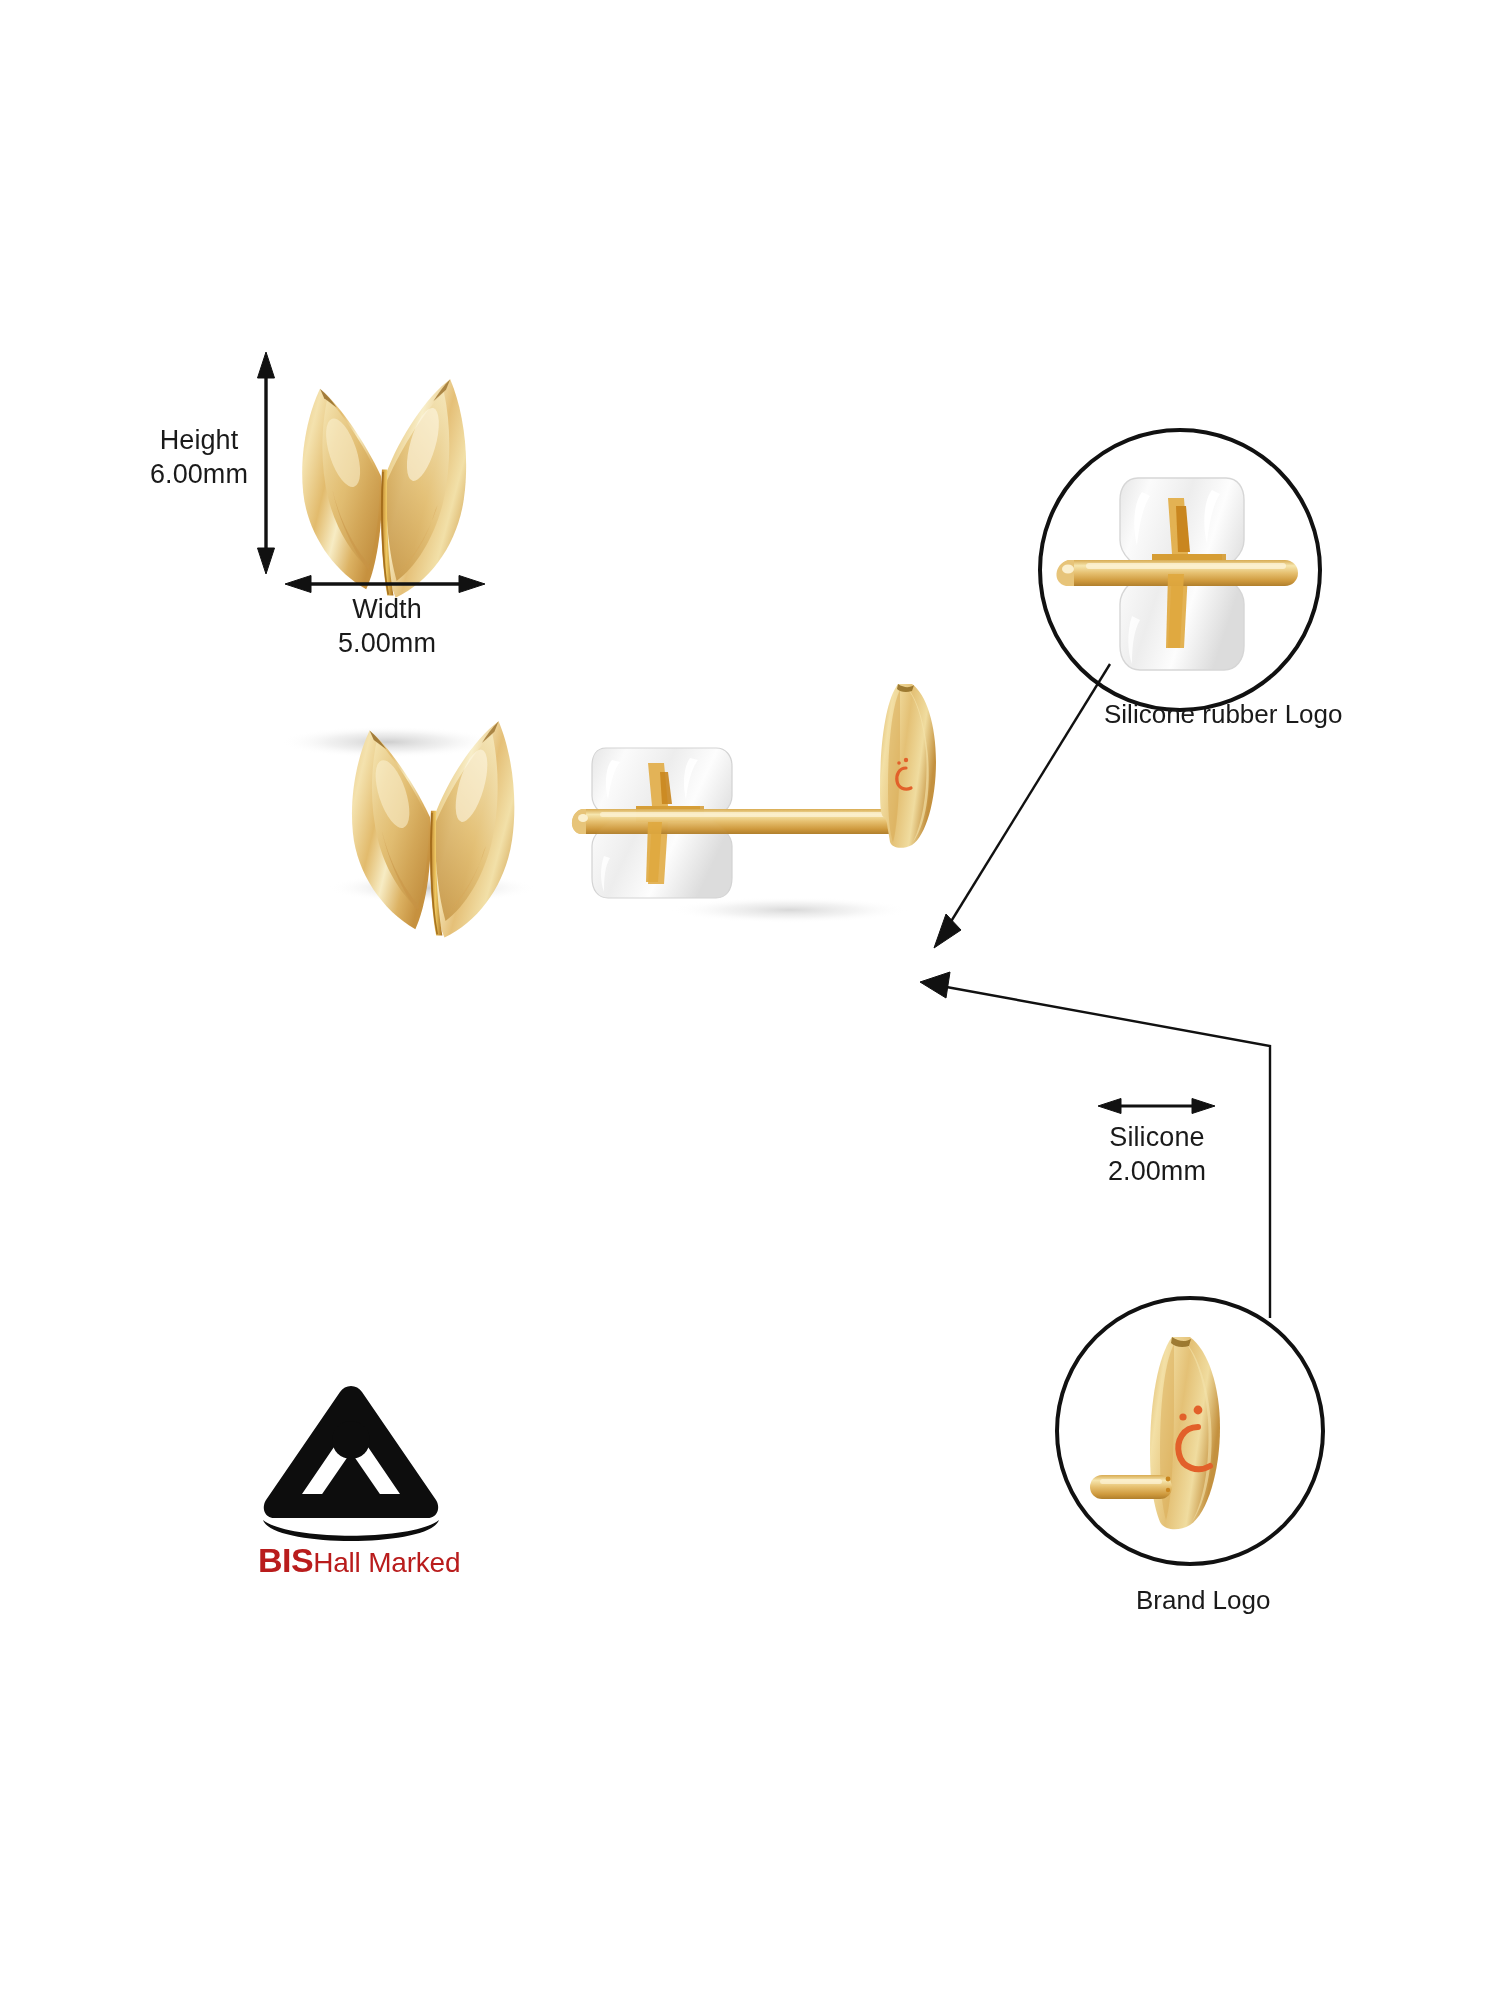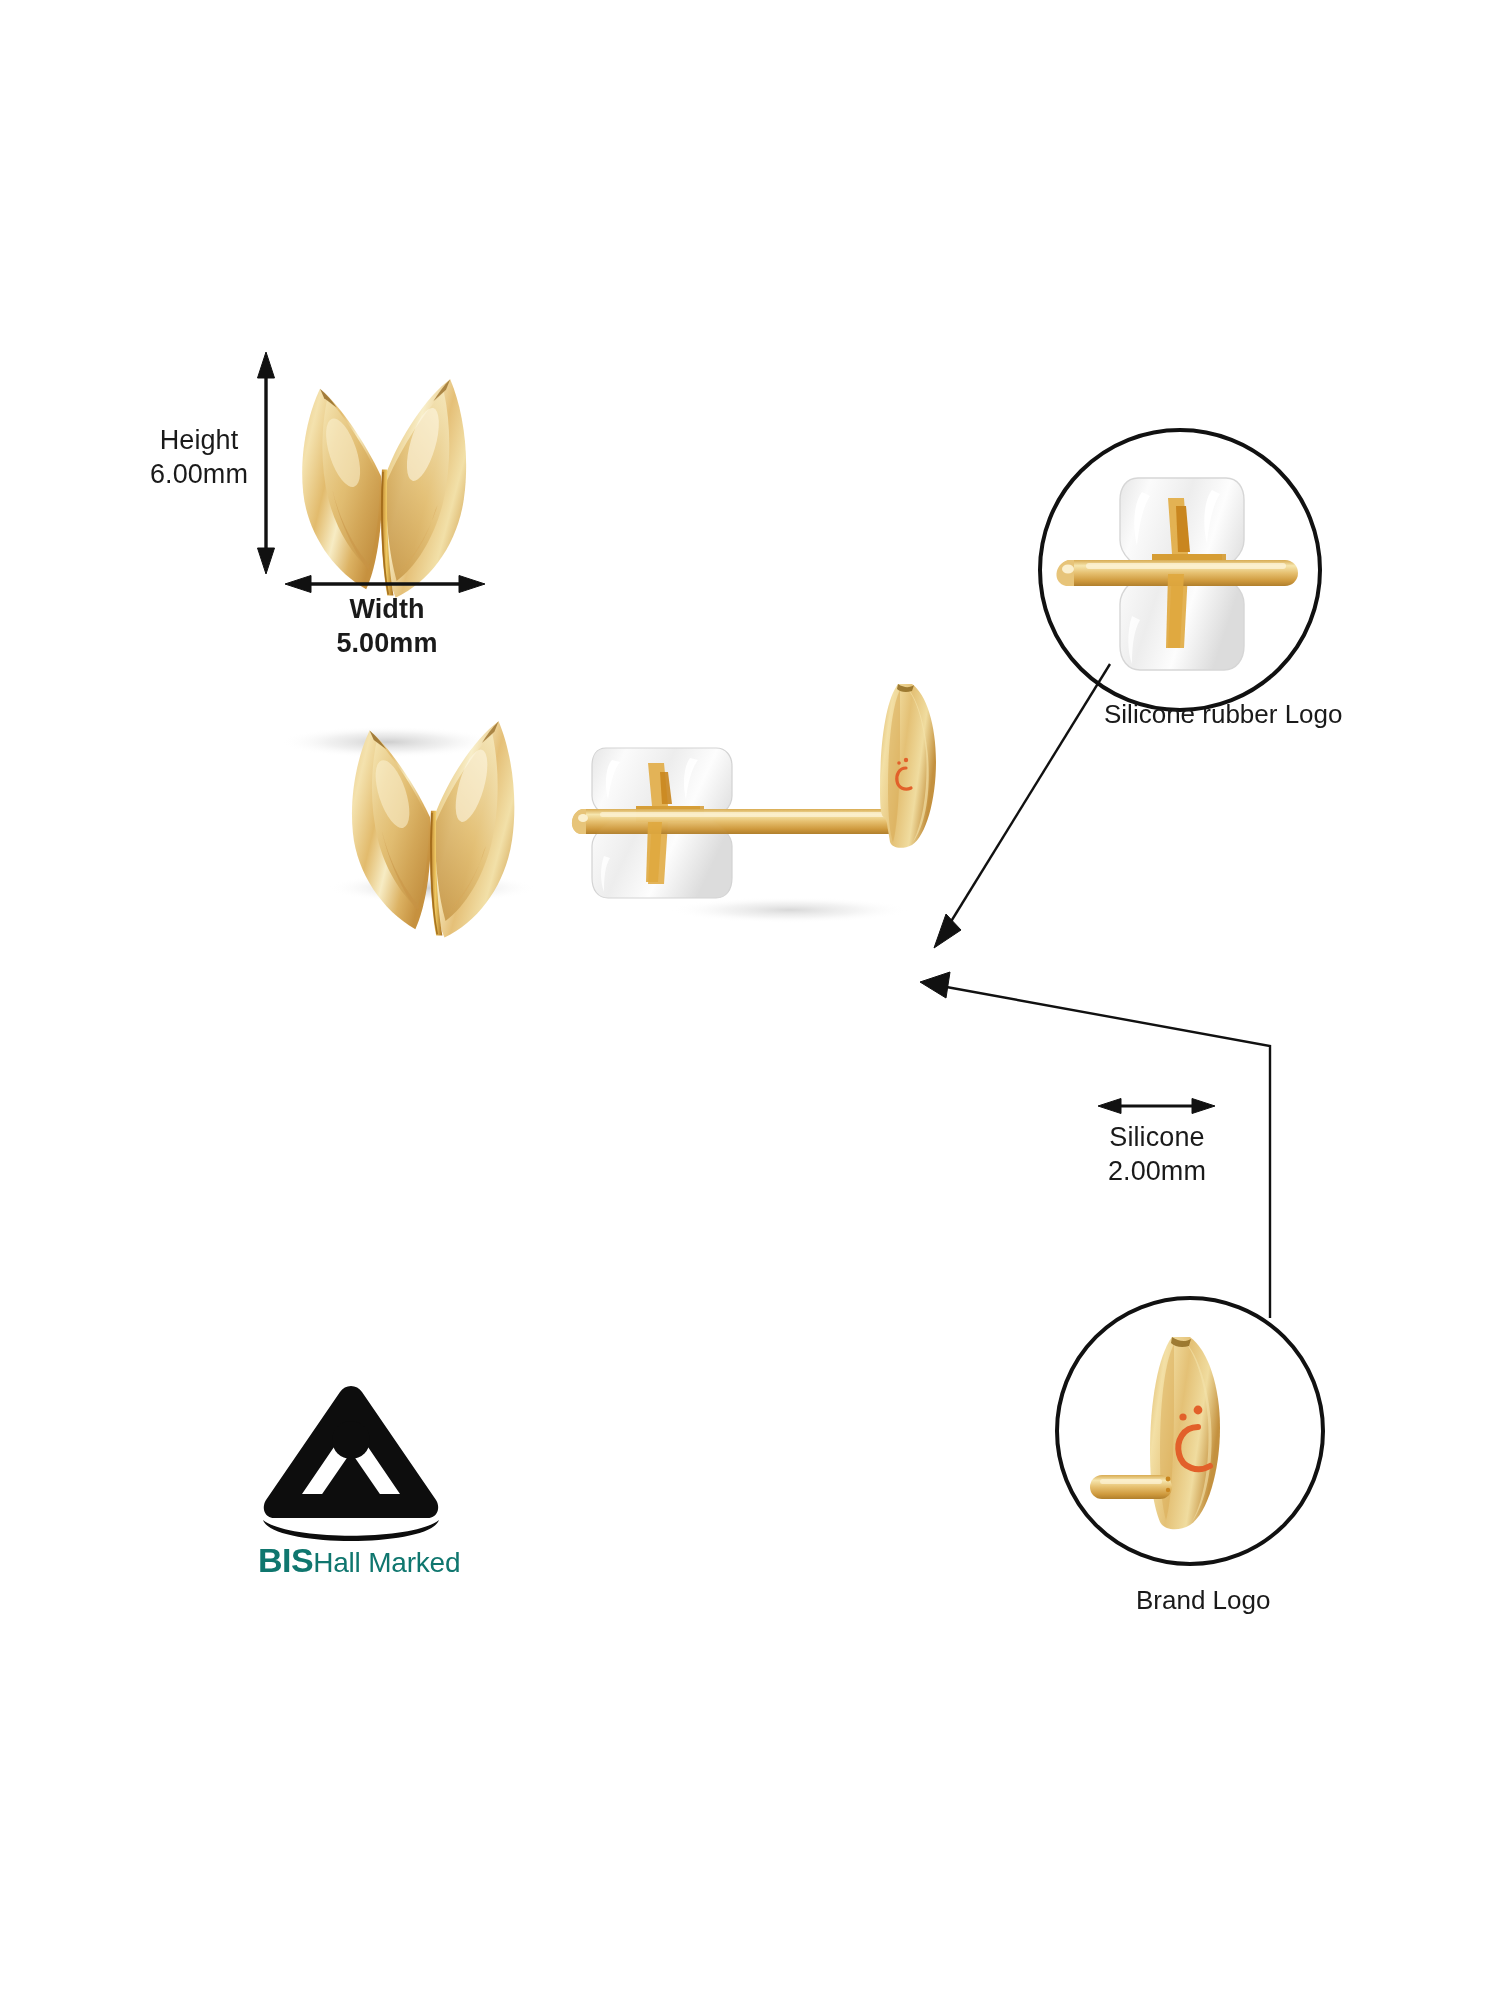--- a/index.html
+++ b/index.html
@@ -38,21 +38,21 @@
   }
   .callout-label {
     position: absolute;
     color: #1a1a1a;
     font-size: 26px;
     line-height: 32px;
     white-space: nowrap;
   }
   .bis-text {
     position: absolute;
-    color: #0f766e;
+    color: #b91c1c;
     white-space: nowrap;
   }
   .bis-text .b1 {
     font-weight: bold;
     font-size: 34px;
     letter-spacing: -0.5px;
   }
   .bis-text .b2 {
     font-size: 28px;
     letter-spacing: -0.2px;
@@ -332,21 +332,21 @@
       <circle cx="351" cy="1440" r="19" fill="#0d0d0d"></circle>
 
       <path d="M263 1520 C 290 1541, 412 1541, 439 1520
                C 430 1548, 272 1548, 263 1520 Z" fill="#0d0d0d"></path>
     </g>
   </svg>
 
   <div class="dim-label" style="left:140px; top:423px; width:118px;">Height
 6.00mm</div>
 
-  <div class="dim-label" style="left:302px; top:592px; width:170px;font-weight:bold;">Width
+  <div class="dim-label" style="left:302px; top:592px; width:170px;">Width
 5.00mm</div>
 
   <div class="dim-label" style="left:1073px; top:1120px; width:168px;">Silicone
 2.00mm</div>
 
   <div class="callout-label" style="left:1104px; top:698px;">Silicone rubber Logo</div>
 
   <div class="callout-label" style="left:1136px; top:1540px;margin-top:44px;">Brand Logo</div>
 
   <div class="bis-text" style="left:258px; top:1541px;">

